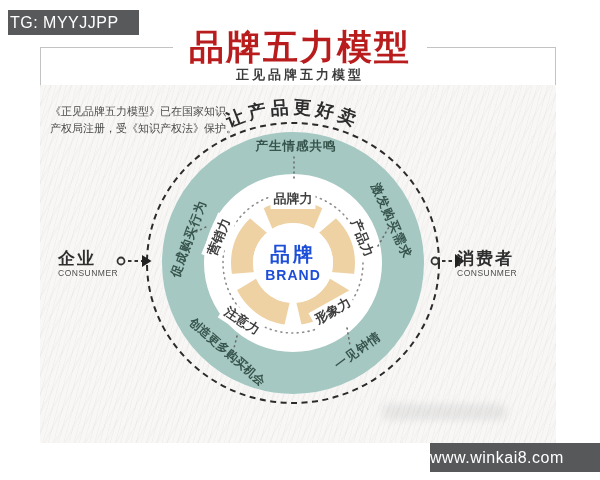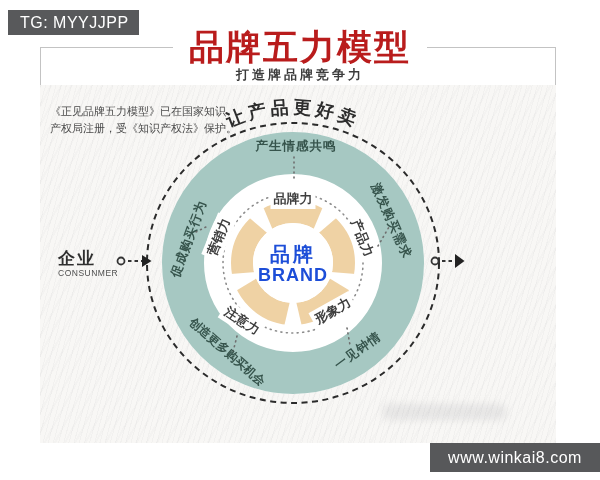--- a/index.html
+++ b/index.html
@@ -1,20 +1,20 @@
 <!DOCTYPE html>
 <html><head>
 <meta charset="utf-8">
 <style>
   html,body{margin:0;padding:0;background:#fff;}
   body{font-family:"Liberation Sans","DejaVu Sans",sans-serif;}
   .stage{position:relative;width:600px;height:480px;background:#fff;overflow:hidden;}
 
   .tg-badge{position:absolute;left:8px;top:10px;width:131px;height:25px;background:#58595b;
-    color:#fff;font-size:16px;line-height:25px;padding-left:12px;box-sizing:border-box;letter-spacing:.5px;}
+    color:#fff;font-size:16px;line-height:25px;padding-left:2px;box-sizing:border-box;letter-spacing:.5px;}
 
   .title-frame{position:absolute;left:40px;top:47px;width:516px;height:38px;
     border-top:1px solid #c3c3c3;border-left:1px solid #c3c3c3;border-right:1px solid #c3c3c3;box-sizing:border-box;}
   .page-title{position:absolute;left:50%;top:31px;transform:translateX(-50%);background:#fff;
     padding:0 16px;font-size:35px;font-weight:bold;color:#b91c1c;letter-spacing:2px;white-space:nowrap;line-height:32px;}
   .page-subtitle{position:absolute;left:50%;top:66px;transform:translateX(-50%);
     font-size:13px;color:#3c3c3c;letter-spacing:3px;white-space:nowrap;font-weight:bold;}
 
   .paper{position:absolute;left:40px;top:85px;width:516px;height:358px;background-color:#f8f7f5;
     background-image:
@@ -27,44 +27,44 @@
   .diagram-svg{position:absolute;left:0;top:0;}
 
   .lbl{position:absolute;white-space:nowrap;}
   .force-label{font-size:13px;font-weight:bold;color:#3e3e3e;background:#fff;padding:1px 3px;}
   .ring-label{font-size:12.5px;font-weight:bold;color:#36544c;letter-spacing:1px;}
   .ring-label.long{letter-spacing:0;font-size:12px;}
 
   .brand-center{position:absolute;left:293px;top:263px;transform:translate(-50%,-50%);
     text-align:center;color:#1d4ed8;}
   .brand-center .zh{font-size:20px;font-weight:bold;letter-spacing:3px;line-height:24px;}
-  .brand-center .en{font-size:18px;font-weight:bold;letter-spacing:1px;line-height:19px;}
+  .brand-center .en{font-size:14px;font-weight:bold;letter-spacing:1px;line-height:19px;}
 
   .entity{position:absolute;text-align:left;color:#2f2f2f;}
   .entity .zh{font-size:17px;font-weight:bold;letter-spacing:2px;line-height:19px;}
   .entity .en{font-size:8.5px;color:#4f4f4f;letter-spacing:.5px;line-height:11px;}
   .entity-left{left:58px;top:249px;width:80px;}
   .entity-right{left:457px;top:249px;width:80px;}
 
   .watermark{position:absolute;left:382px;top:404px;width:125px;height:16px;border-radius:8px;
     background:rgba(130,130,135,.14);filter:blur(4px);}
 
   .site-bar{position:absolute;left:430px;top:443px;width:170px;height:29px;background:#57585a;
-    color:#fff;font-size:16px;line-height:29px;text-align:center;letter-spacing:.5px;}
+    color:#fff;font-size:16px;line-height:29px;text-align:left;letter-spacing:.5px;}
 </style>
 </head>
 <body>
 
 <div class="stage">
 
   <div class="tg-badge">TG: MYYJJPP</div>
 
   <div class="title-frame"></div>
   <div class="page-title">品牌五力模型</div>
-  <div class="page-subtitle">打造牌品牌竞争力</div>
+  <div class="page-subtitle">正见品牌五力模型</div>
 
   <div class="paper"></div>
 
   <div class="reg-note">
     <div>《正见品牌五力模型》已在国家知识</div>
     <div>产权局注册，受《知识产权法》保护。</div>
   </div>
 
   <svg class="diagram-svg" width="600" height="480" viewBox="0 0 600 480">
 
@@ -130,18 +130,22 @@
 
   <div class="brand-center">
     <div class="zh">品牌</div>
     <div class="en">BRAND</div>
   </div>
 
   <div class="entity entity-left">
     <div class="zh">企业</div>
     <div class="en">CONSUNMER</div>
   </div>
+  <div class="entity entity-right">
+    <div class="zh">消费者</div>
+    <div class="en">CONSUNMER</div>
+  </div>
 
   <div class="watermark"></div>
 
   <div class="site-bar">www.winkai8.com</div>
 
 </div>
 
 </body></html>

